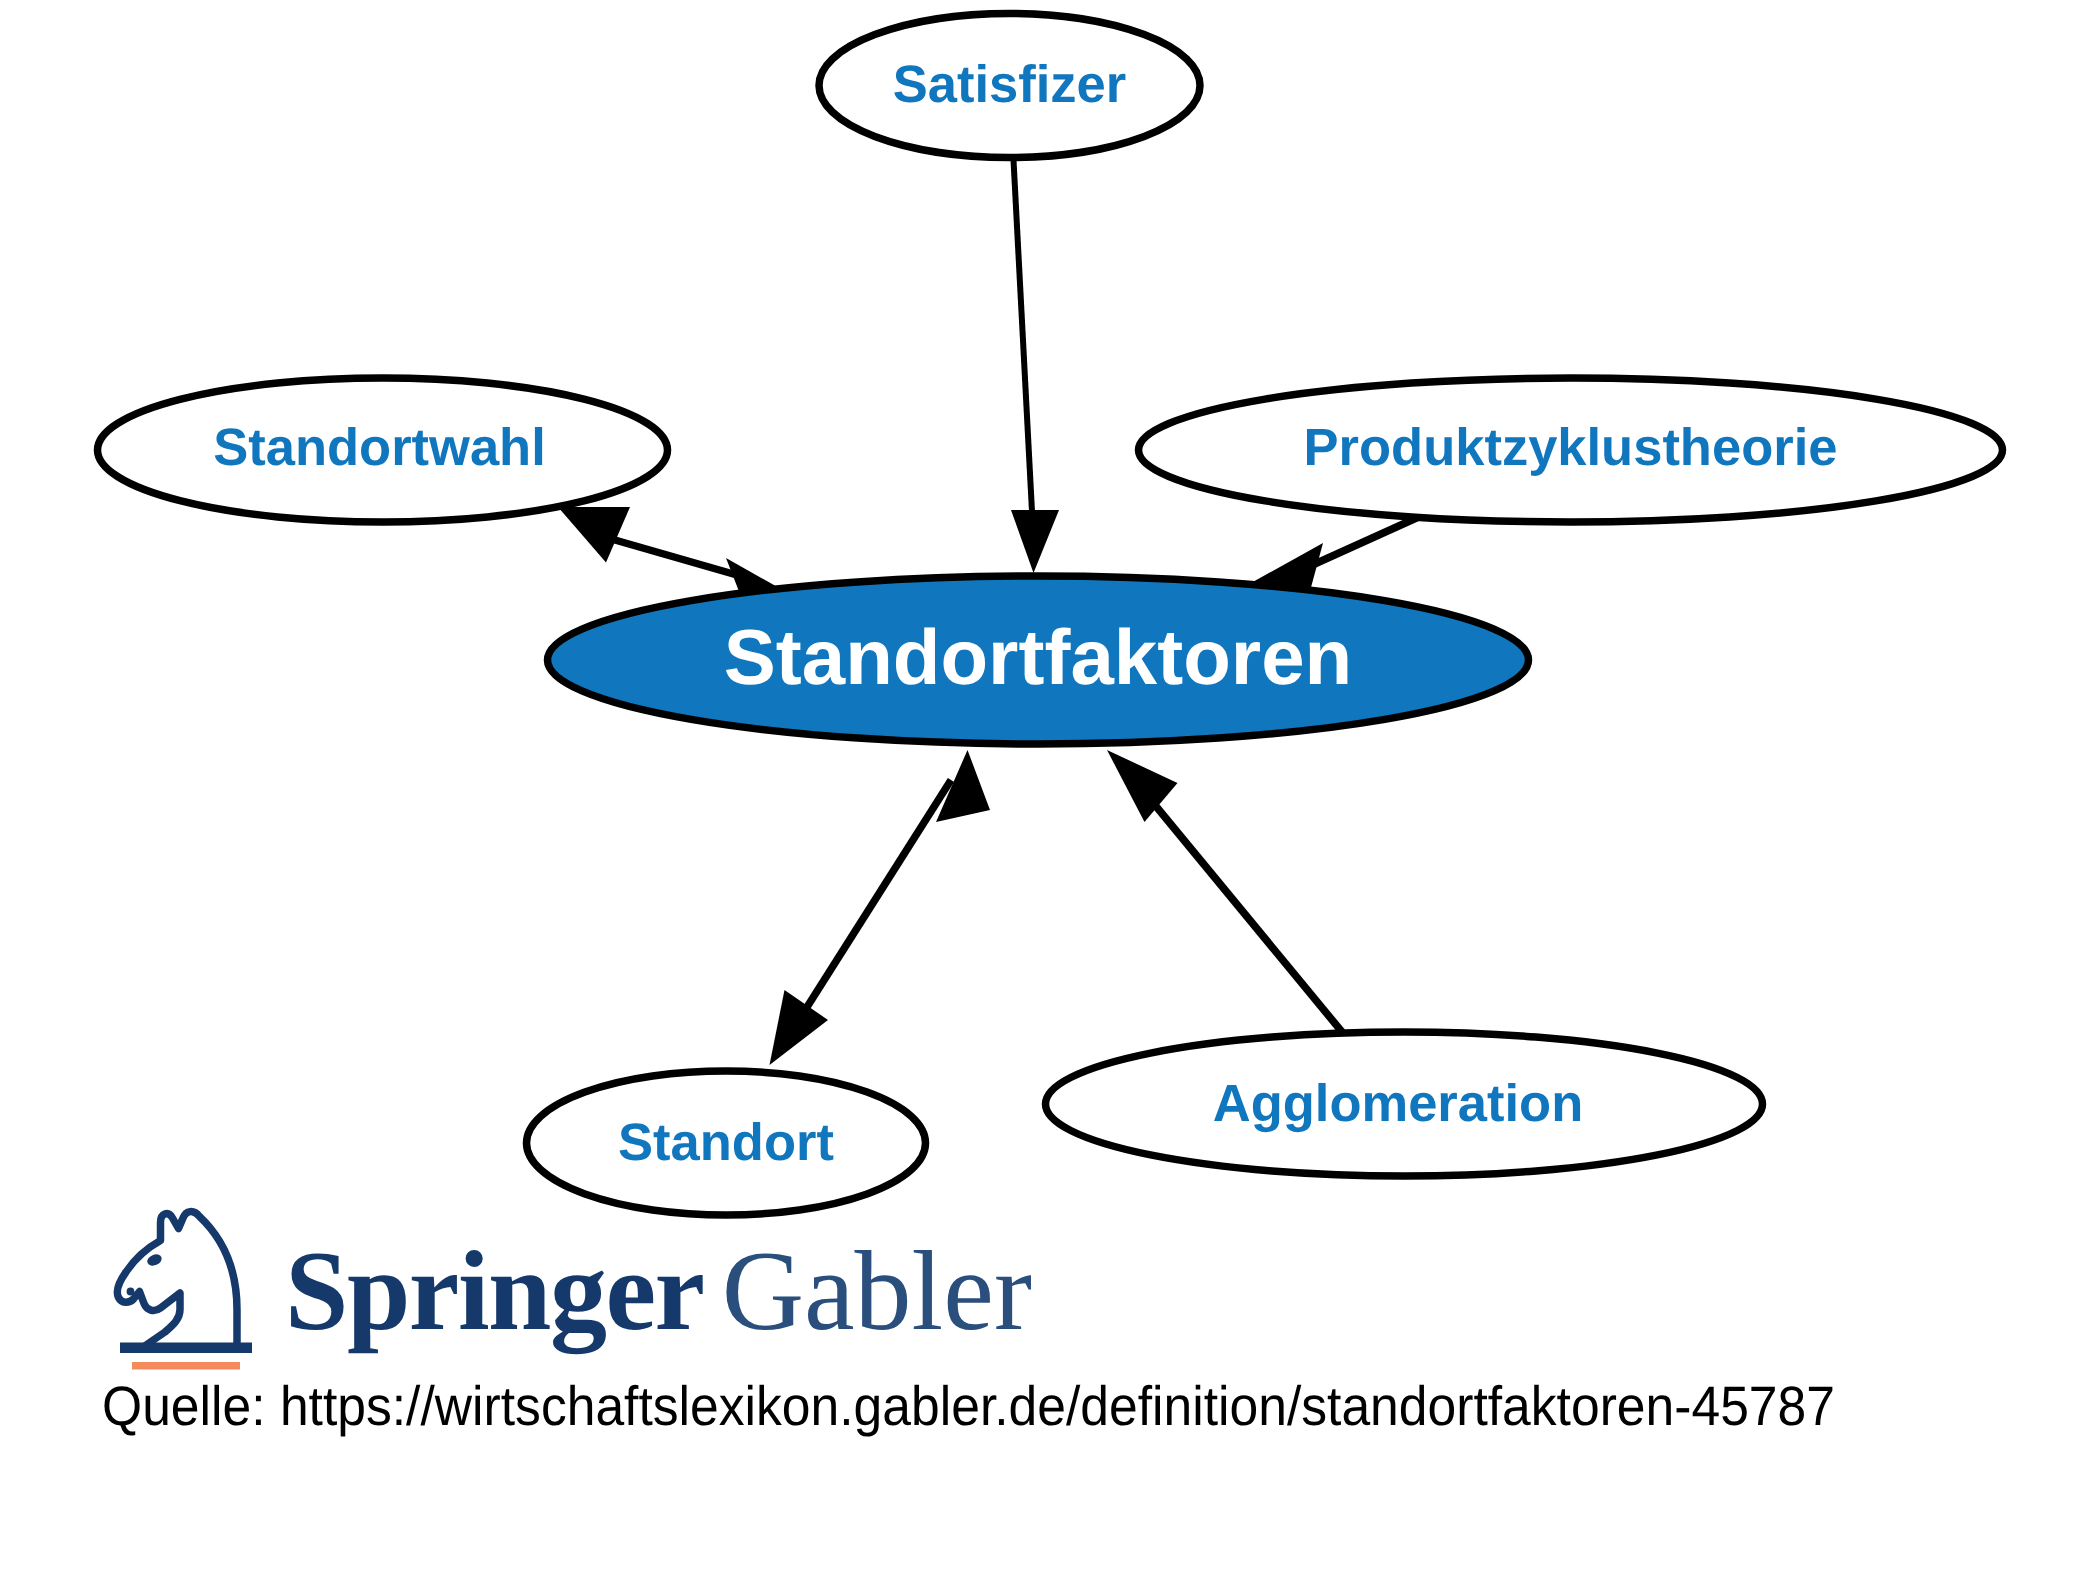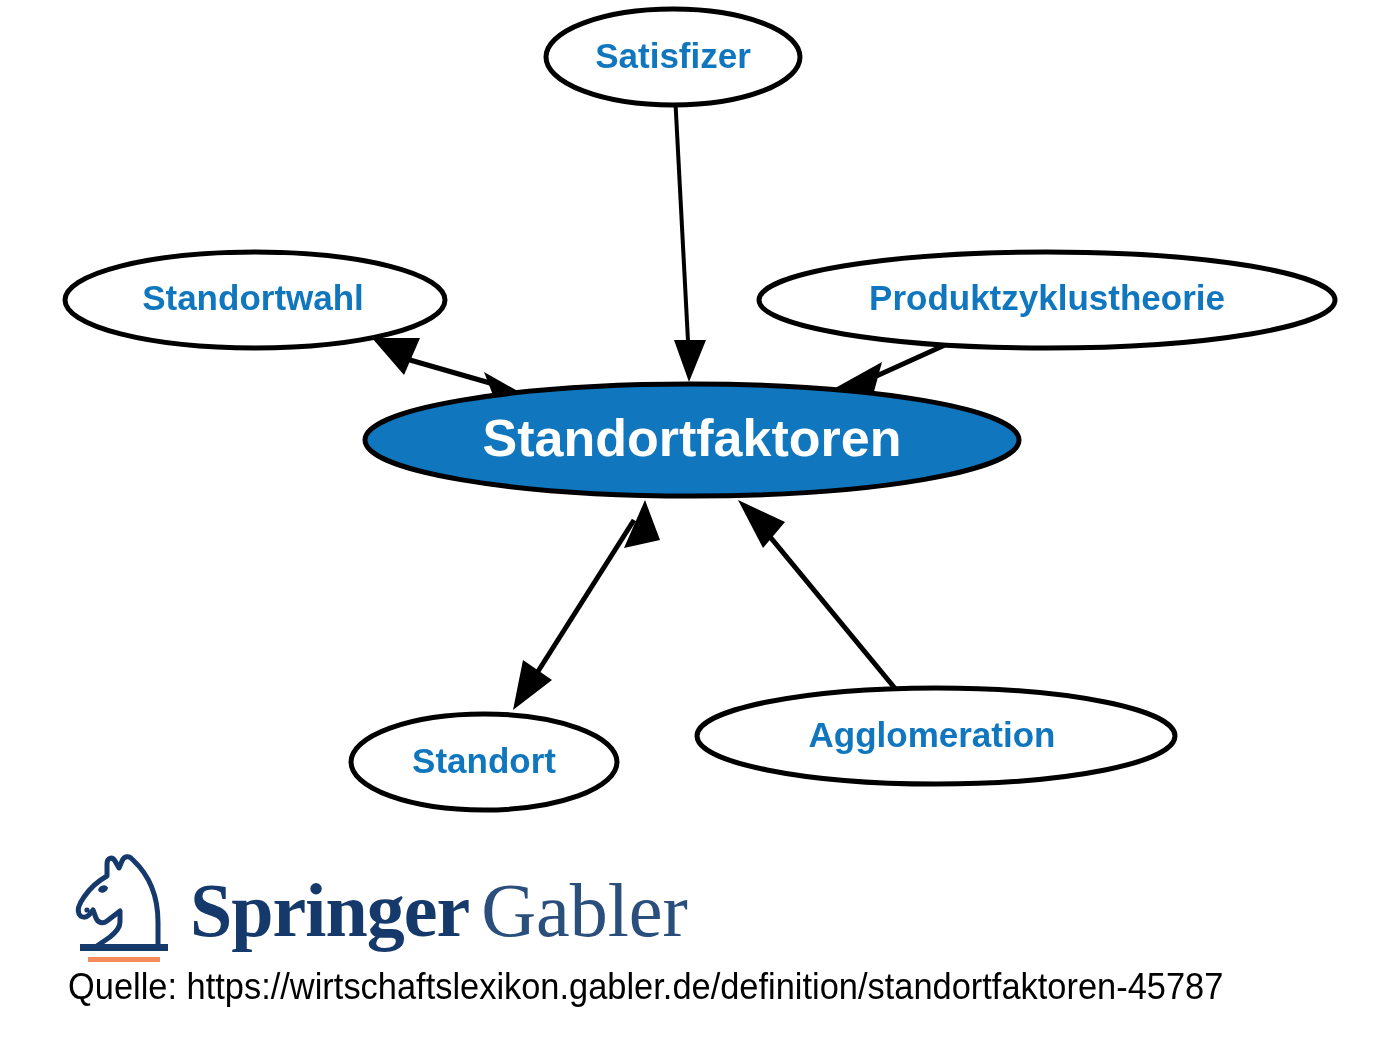--- a/index.html
+++ b/index.html
@@ -61,21 +61,21 @@
   }
   .arrow-head {
     fill: #000000;
     stroke: none;
   }
 
   
   #footer {
     position: absolute;
     left: 0;
-    top: 830px;
+    top: 781px;
     width: 1400px;
     height: 230px;
     text-align: right;
   }
 
   #logo-block {
     position: absolute;
     left: 72px;
     top: 12px;
     display: flex;

